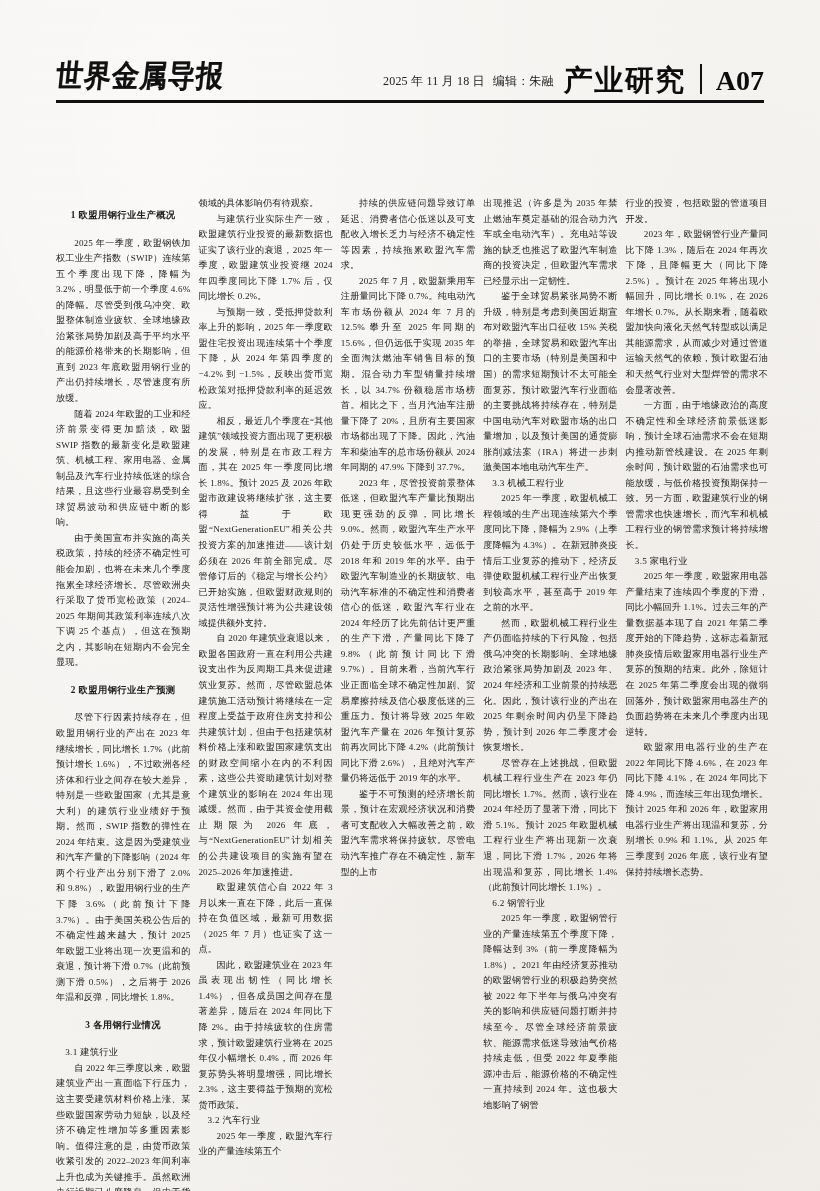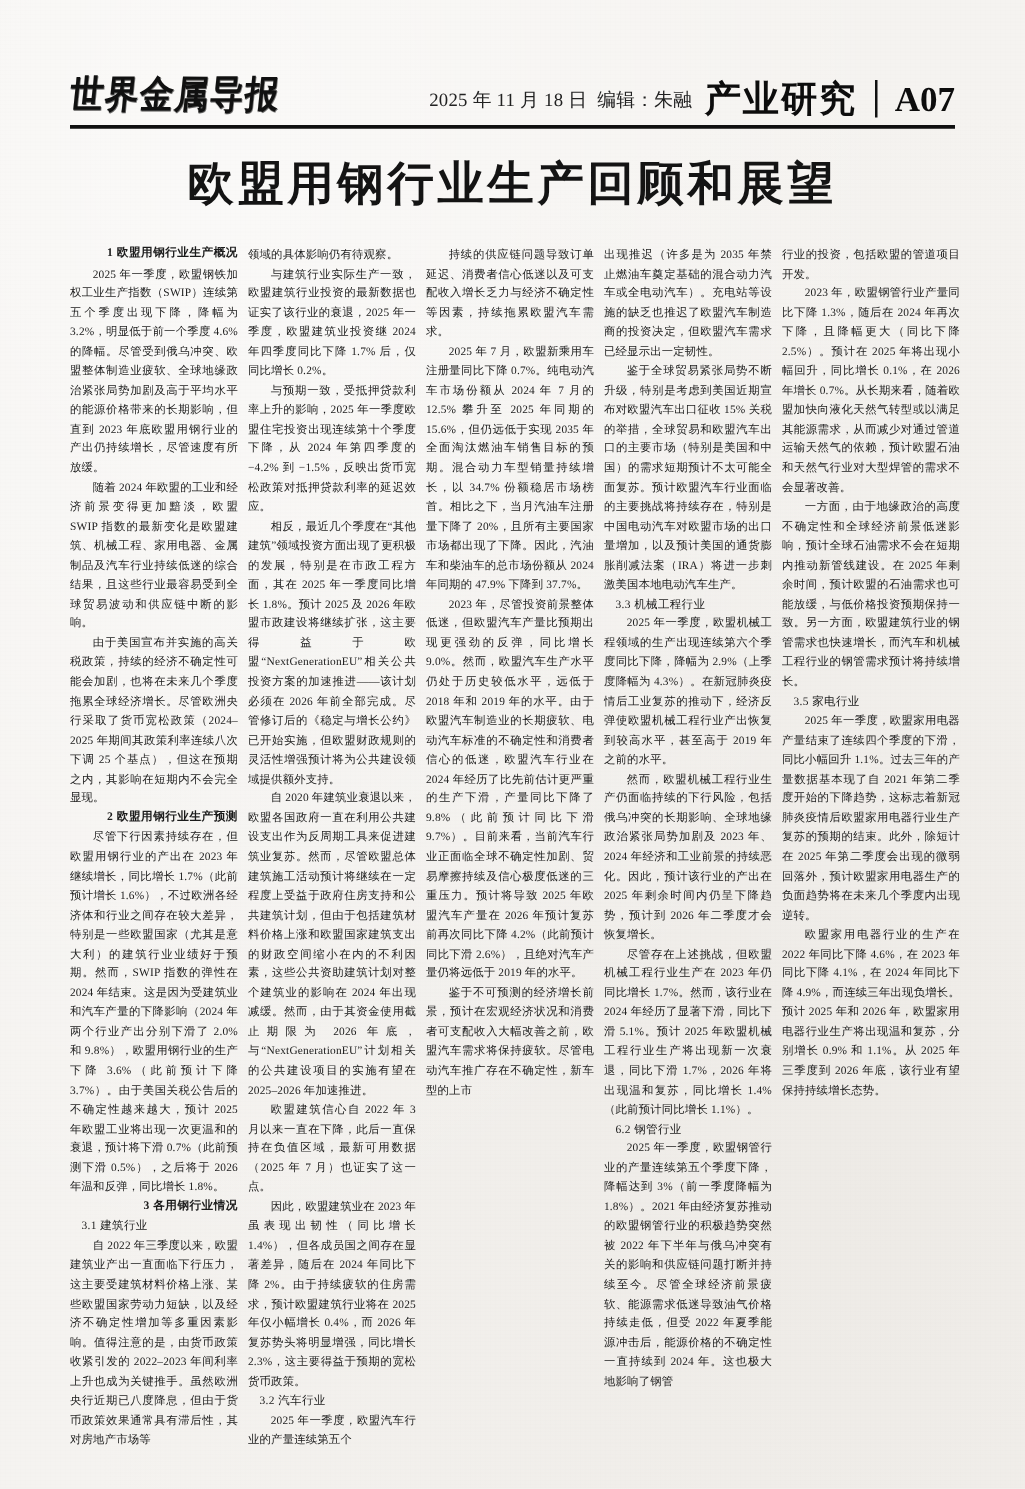--- a/index.html
+++ b/index.html
@@ -57,21 +57,21 @@
     padding-bottom: 2px;
     white-space: nowrap;
   }
   .masthead-right {
     display: flex;
     align-items: flex-end;
     gap: 10px;
     padding-bottom: 1px;
   }
   .masthead-meta {
-    font-size: 15px;
+    font-size: 12px;
     color: #222;
     letter-spacing: 0.2px;
     padding-bottom: 5px;
     white-space: nowrap;
     text-align: right;
   }
   .masthead-meta .sep { display: inline-block; width: 8px; }
   .masthead-section {
     font-size: 29px;
     font-weight: bold;
@@ -139,25 +139,25 @@
     color: #1c1c1c;
     letter-spacing: 0.15px;
   }
   .col:last-child { padding-right: 0; }
   .col p {
     margin: 0;
     text-indent: 2em;
     text-align: justify;
   }
   .col h3 {
-    margin: 0;
+    margin: 12px;
     font-size: 9.3px;
     line-height: 15.55px;
     font-weight: bold;
-    text-align: right;
+    text-align: center;
     letter-spacing: 0.4px;
   }
   .col h4 {
     margin: 0;
     font-size: 9.2px;
     line-height: 15.55px;
     font-weight: normal;
     text-indent: 1em;
     letter-spacing: 0.3px;
   }
@@ -173,21 +173,20 @@
       <div class="masthead-meta">
         <span>2025 年 11 月 18 日</span><span class="sep"></span><span>编辑：朱融</span>
       </div>
       <div class="masthead-section">产业研究</div>
       <div class="masthead-divider"></div>
       <div class="masthead-page">A07</div>
     </div>
   </div>
   <div class="rule"></div>
 
-  <div class="headline">欧盟用钢行业生产回顾和展望</div>
 
   <div class="columns">
     <div class="col">
         <h3>1 欧盟用钢行业生产概况</h3>
         <p>2025 年一季度，欧盟钢铁加权工业生产指数（SWIP）连续第五个季度出现下降，降幅为 3.2%，明显低于前一个季度 4.6% 的降幅。尽管受到俄乌冲突、欧盟整体制造业疲软、全球地缘政治紧张局势加剧及高于平均水平的能源价格带来的长期影响，但直到 2023 年底欧盟用钢行业的产出仍持续增长，尽管速度有所放缓。</p>
         <p>随着 2024 年欧盟的工业和经济前景变得更加黯淡，欧盟 SWIP 指数的最新变化是欧盟建筑、机械工程、家用电器、金属制品及汽车行业持续低迷的综合结果，且这些行业最容易受到全球贸易波动和供应链中断的影响。</p>
         <p>由于美国宣布并实施的高关税政策，持续的经济不确定性可能会加剧，也将在未来几个季度拖累全球经济增长。尽管欧洲央行采取了货币宽松政策（2024–2025 年期间其政策利率连续八次下调 25 个基点），但这在预期之内，其影响在短期内不会完全显现。</p>
         <h3>2 欧盟用钢行业生产预测</h3>
         <p>尽管下行因素持续存在，但欧盟用钢行业的产出在 2023 年继续增长，同比增长 1.7%（此前预计增长 1.6%），不过欧洲各经济体和行业之间存在较大差异，特别是一些欧盟国家（尤其是意大利）的建筑行业业绩好于预期。然而，SWIP 指数的弹性在 2024 年结束。这是因为受建筑业和汽车产量的下降影响（2024 年两个行业产出分别下滑了 2.0% 和 9.8%），欧盟用钢行业的生产下降 3.6%（此前预计下降 3.7%）。由于美国关税公告后的不确定性越来越大，预计 2025 年欧盟工业将出现一次更温和的衰退，预计将下滑 0.7%（此前预测下滑 0.5%），之后将于 2026 年温和反弹，同比增长 1.8%。</p>
         <h3>3 各用钢行业情况</h3>

